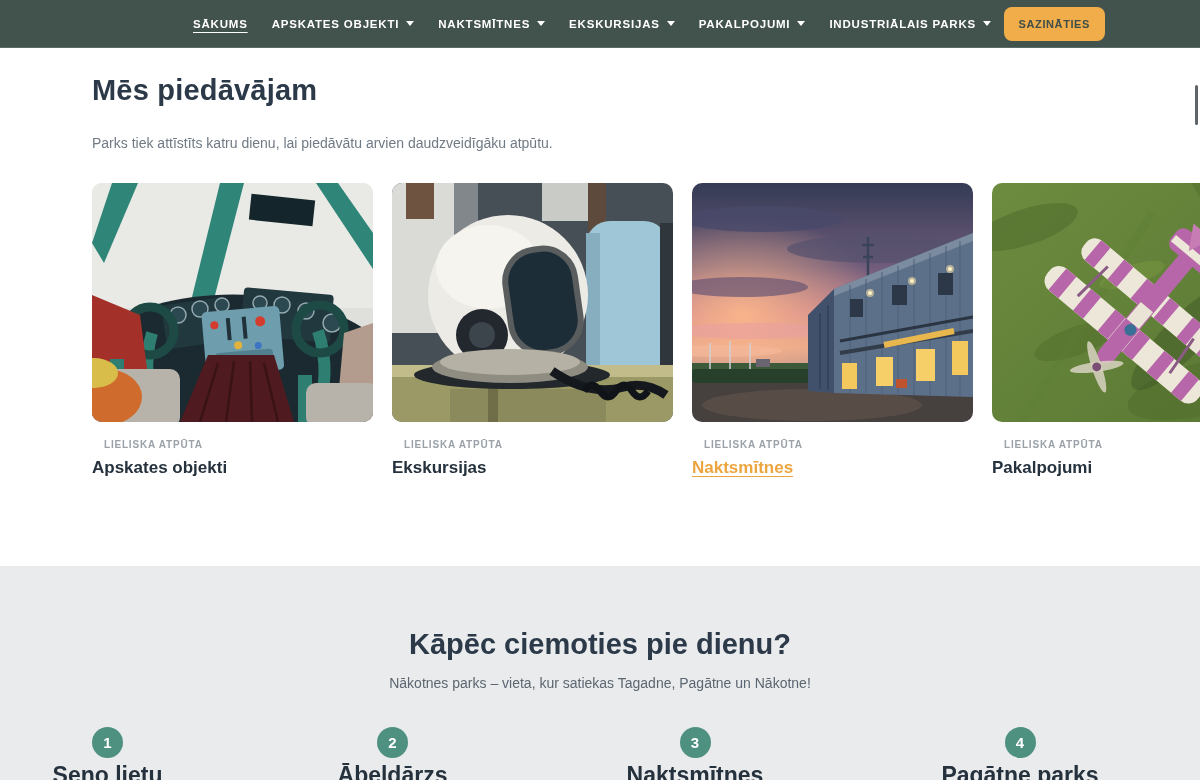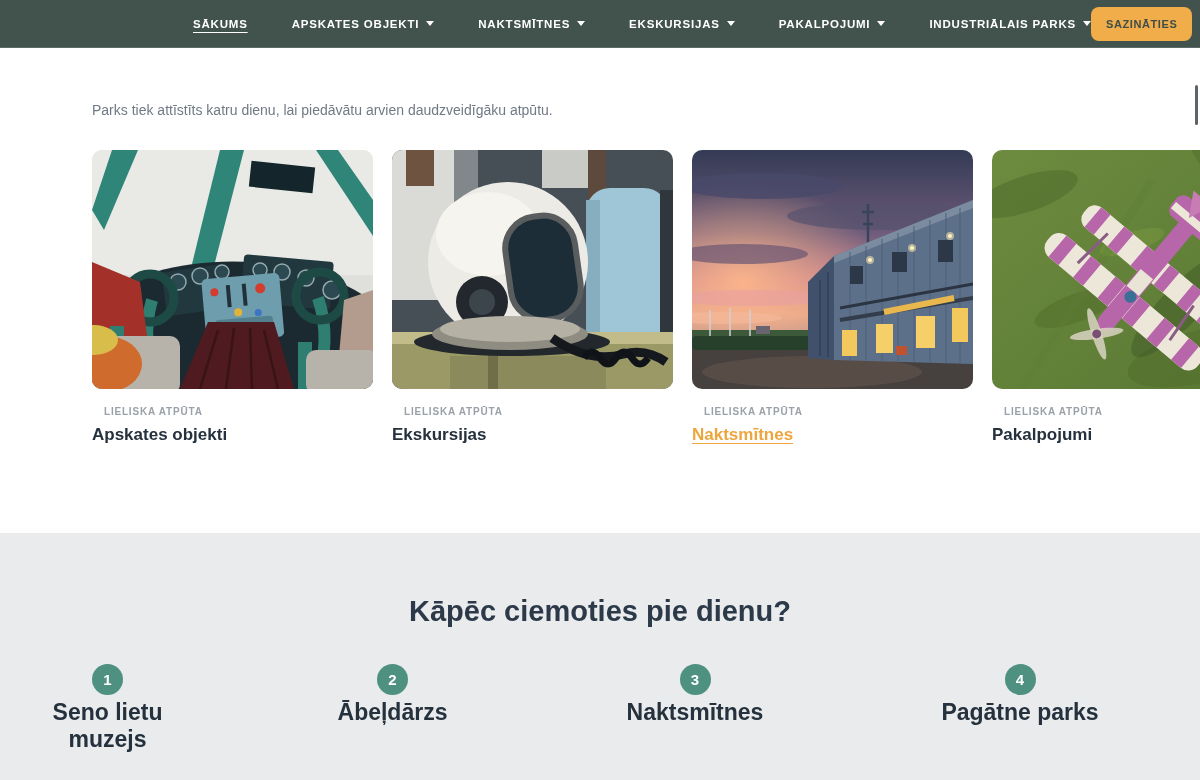--- a/index.html
+++ b/index.html
@@ -2,21 +2,21 @@
 <html><head>
 <meta charset="utf-8">
 <style>
   * { margin:0; padding:0; box-sizing:border-box; }
   html,body { width:1200px; height:780px; overflow:hidden; background:#fff;
     font-family:"Liberation Sans", sans-serif; }
 
   
   .navbar { display:flex; align-items:center; height:48px; background:#42524d;
     border-bottom:1px solid #5c6b66; padding:0 95px 0 193px; }
-  .nav-menu { display:flex; align-items:flex-end; gap:44px; flex:1; }
+  .nav-menu { display:flex; align-items:flex-end; gap:24px; flex:1; }
   .nav-item { color:#fff; font-size:11.5px; font-weight:bold; letter-spacing:.8px;
     text-decoration:none; cursor:pointer; white-space:nowrap; display:flex; align-items:center; }
   .nav-item.active span { text-decoration:underline; text-underline-offset:4px; }
   .caret { display:inline-block; width:0; height:0; border-left:4px solid transparent;
     border-right:4px solid transparent; border-top:5px solid #fff; margin-left:7px; }
   .contact-btn { background:#f0ad4a; color:#3f4e49; border:none; border-radius:8px;
     font-family:inherit; font-size:11px; font-weight:bold; letter-spacing:.6px;
     padding:11px 15px; cursor:pointer; }
 
   
@@ -73,20 +73,21 @@
       </a>
     <a class="nav-item">
         <span>INDUSTRIĀLAIS PARKS</span>
         <i class="caret"></i>
       </a>
   </nav>
   <button class="contact-btn">SAZINĀTIES</button>
 </header>
 
 <section class="offers">
+  <h1>Mēs piedāvājam</h1>
   <p class="subtitle">Parks tiek attīstīts katru dienu, lai piedāvātu arvien daudzveidīgāku atpūtu.</p>
 
   <div class="cards-row">
 
     <article class="card">
       <figure class="card-img">
         <svg viewBox="0 0 281 239" preserveAspectRatio="none">
           <rect width="281" height="239" fill="#dfe0dc"></rect>
           <rect width="281" height="125" fill="#e9eae6"></rect>
           <polygon points="0,60 20,0 46,0 12,80" fill="#2f8577"></polygon>
@@ -263,20 +264,21 @@
       </figure>
       <div class="eyebrow">LIELISKA ATPŪTA</div>
       <a class="card-title">Pakalpojumi</a>
     </article>
 
   </div>
 </section>
 
 <section class="why">
   <h2>Kāpēc ciemoties pie dienu?</h2>
+  <p class="subtitle">Nākotnes parks – vieta, kur satiekas Tagadne, Pagātne un Nākotne!</p>
   <div class="features">
     <div class="feature f1">
       <div class="badge">1</div>
       <h3>Seno lietu muzejs</h3>
 
     </div>
     <div class="feature f2">
       <div class="badge">2</div>
       <h3>Ābeļdārzs</h3>
 

